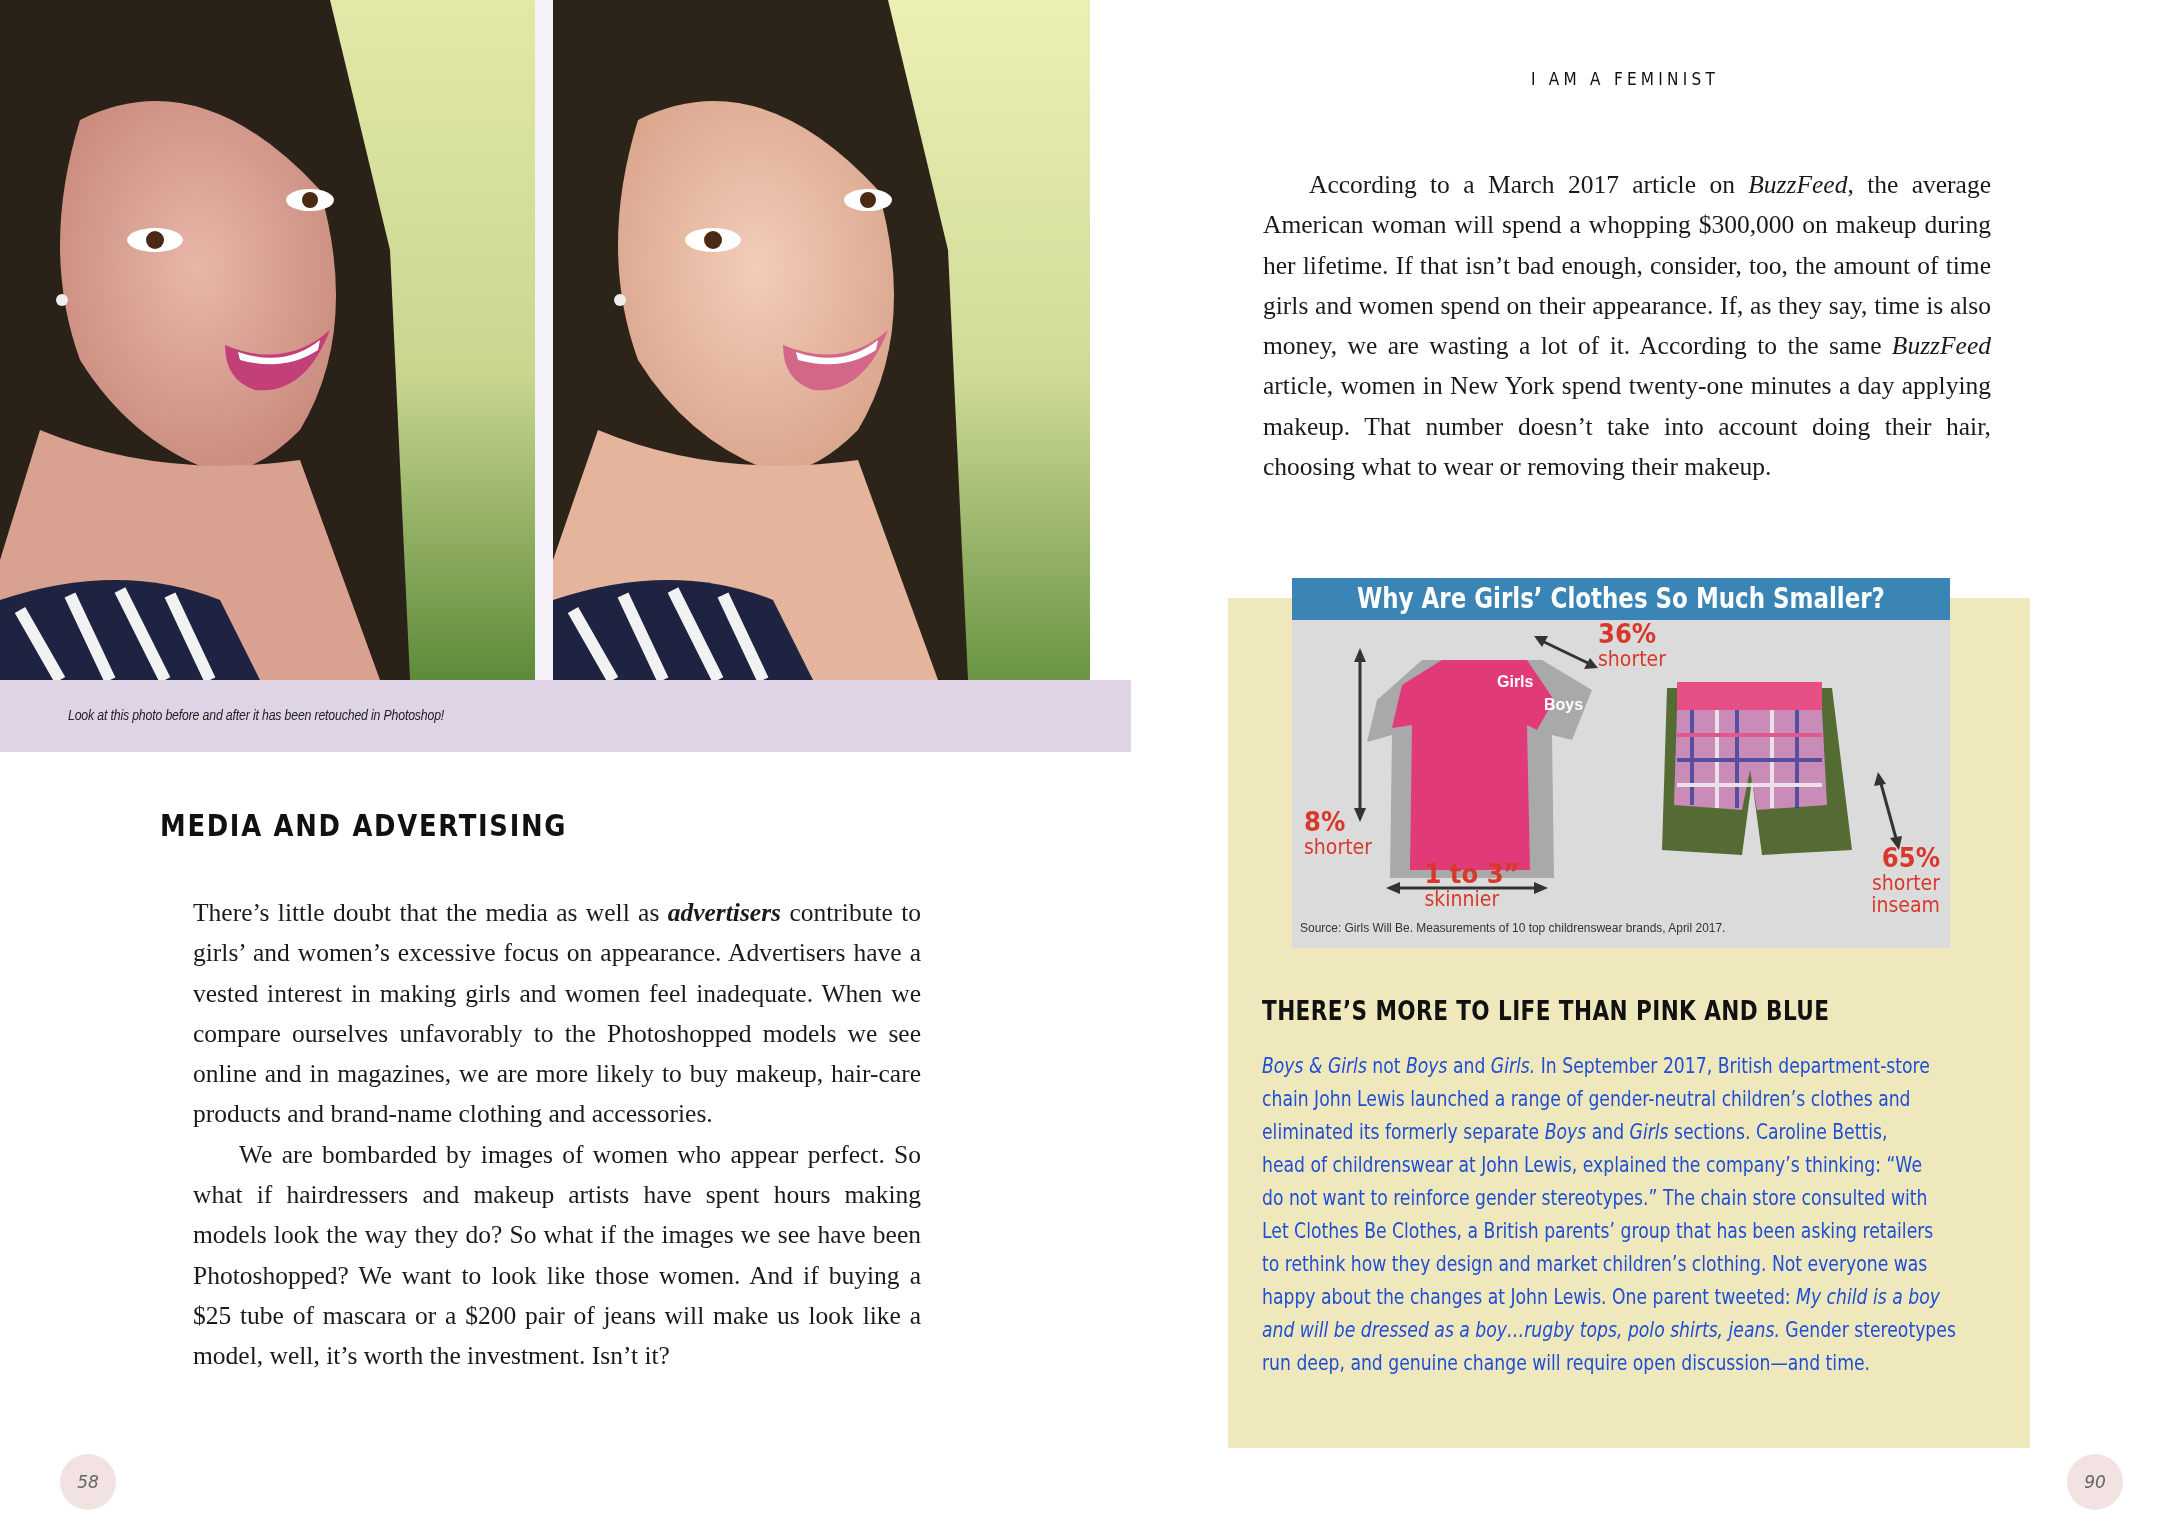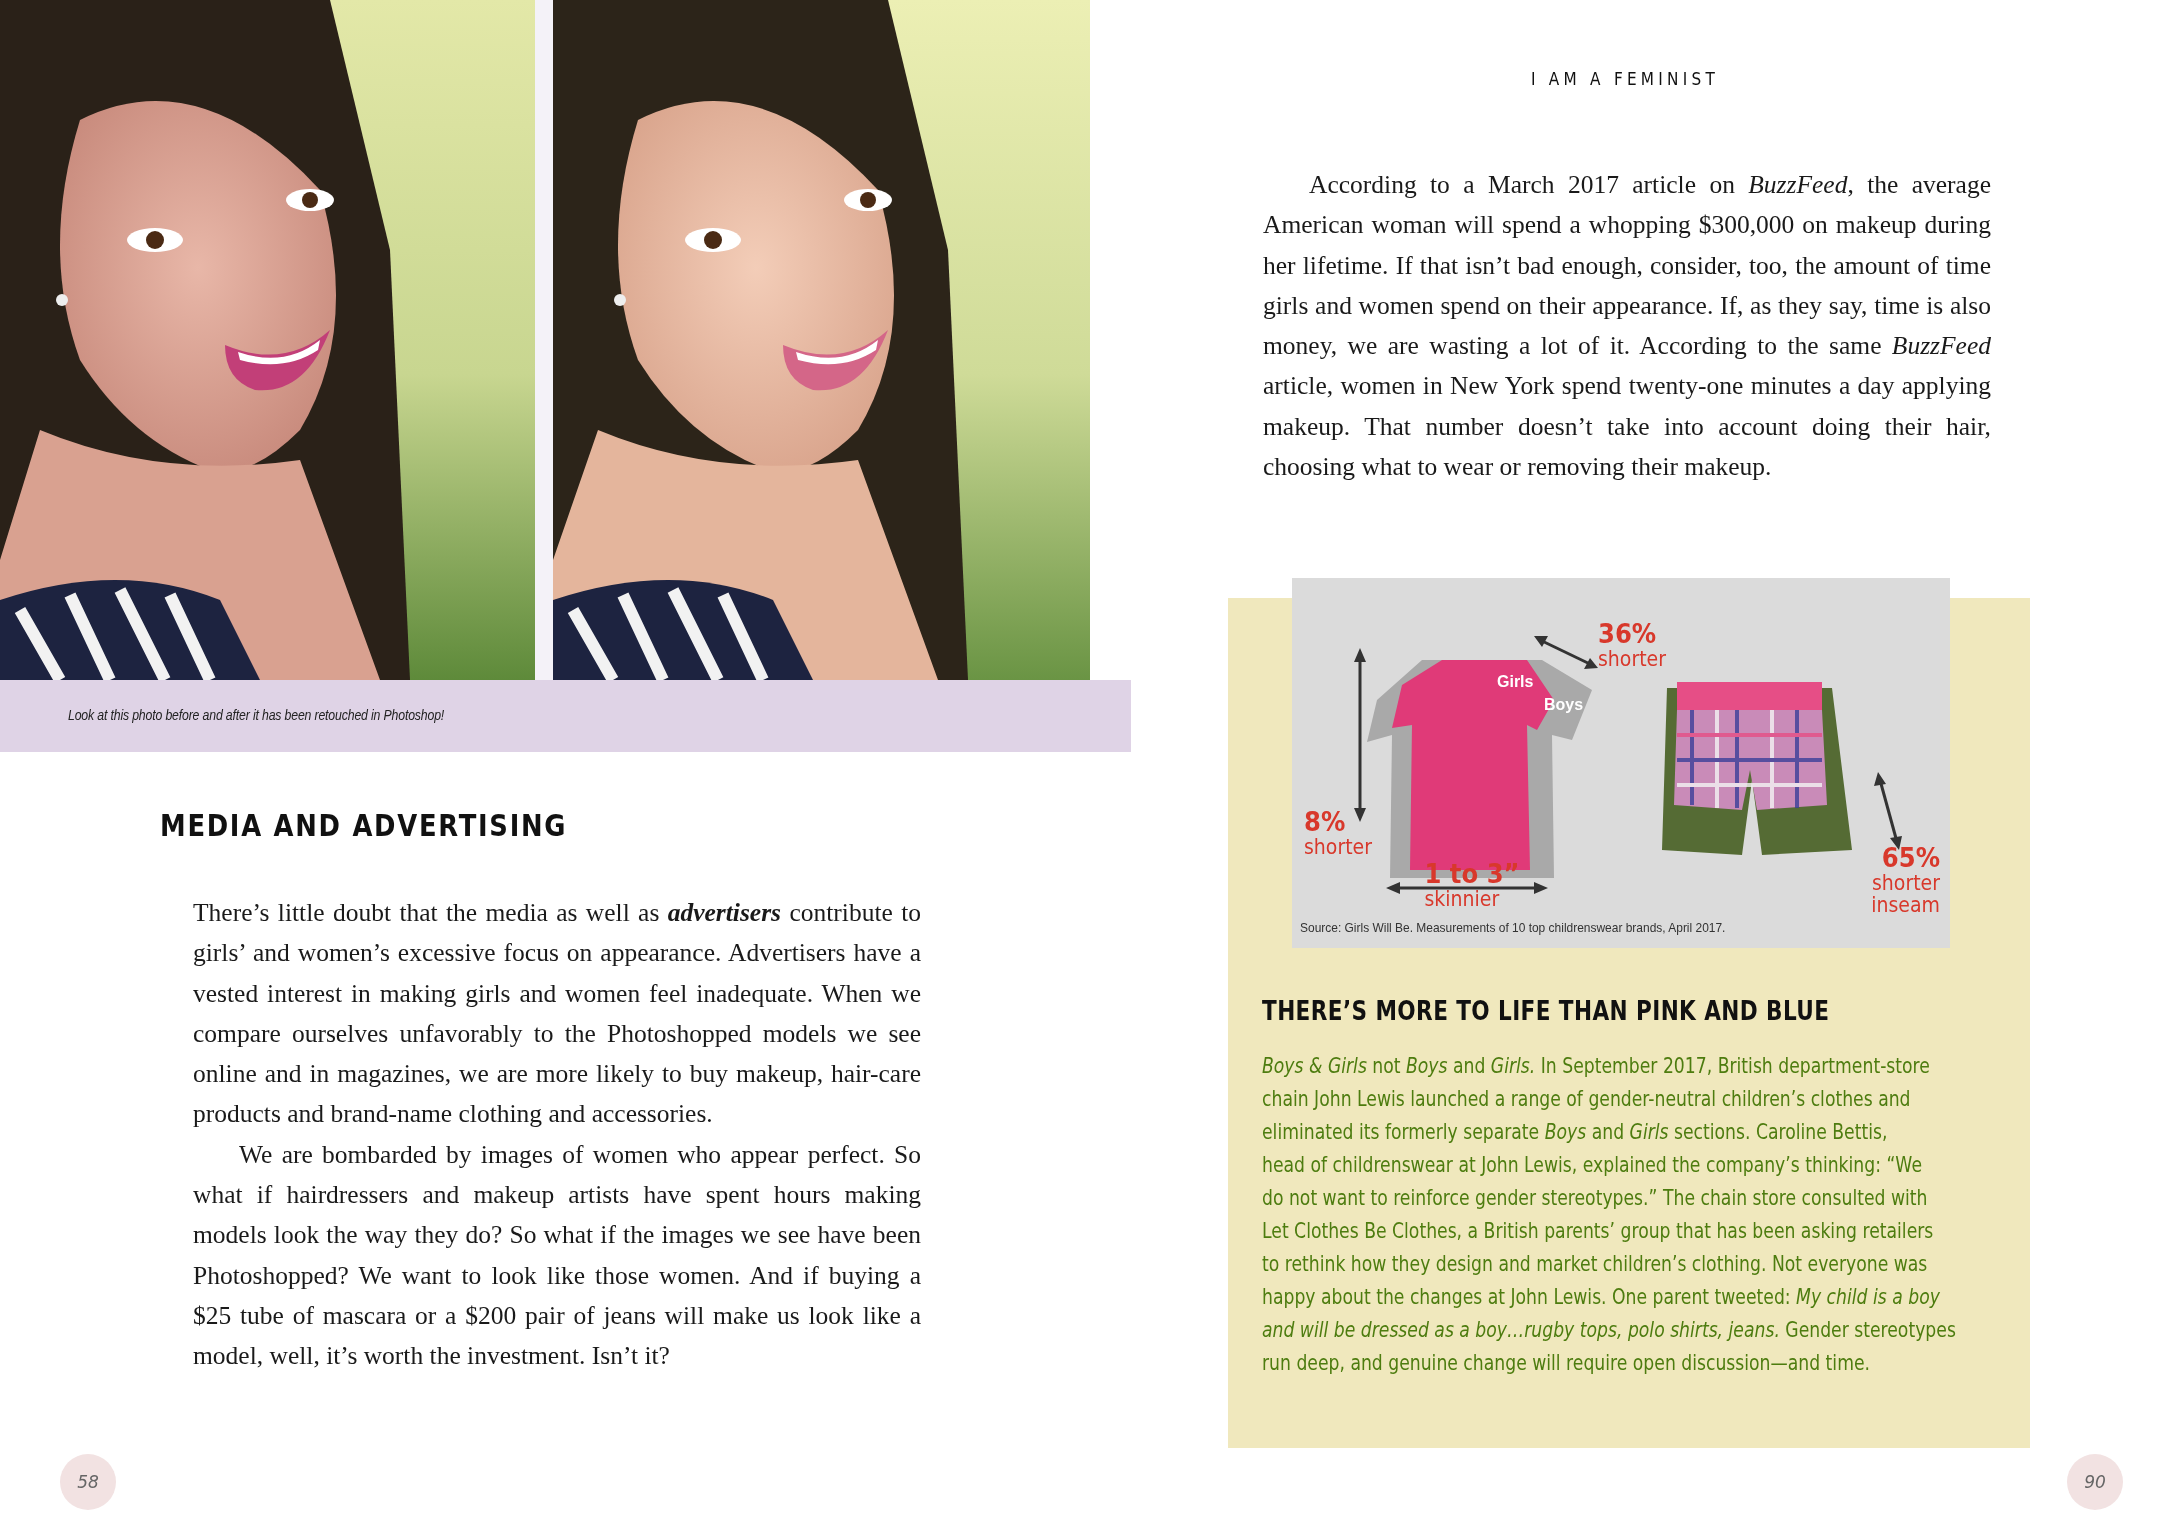--- a/index.html
+++ b/index.html
@@ -33,21 +33,21 @@
   .info-title span { display:inline-block; transform:scaleX(0.82); }
   .info-svg { position:absolute; left:0; top:42px; width:658px; height:328px; }
   .stat { position:absolute; font-family:"DejaVu Sans", sans-serif; color:#d8382b; }
   .stat .big { font-weight:bold; font-size:27px; line-height:28px; display:block; transform:scaleX(0.9); transform-origin:left; }
   .stat .small { font-size:21px; line-height:22px; display:block; transform:scaleX(0.9); transform-origin:left; }
   .stat.right .big, .stat.right .small { transform-origin:right; text-align:right; }
   .source { position:absolute; left:8px; top:342px; font-family:"Liberation Sans", sans-serif; font-size:13px; color:#333; transform:scaleX(0.92); transform-origin:left; }
   .tag { position:absolute; font-family:"Liberation Sans", sans-serif; font-weight:bold; font-size:16px; color:#fff; }
 
   .h-sidebar { position:absolute; left:1262px; top:995px; font-family:"DejaVu Sans", sans-serif; font-weight:bold; font-size:27px; letter-spacing:0.5px; color:#111; transform:scaleX(0.8); transform-origin:left center; white-space:nowrap; }
-  .sidebar-body { position:absolute; left:1262px; top:1050px; width:760px; font-family:"DejaVu Sans", sans-serif; font-size:21px; line-height:33px; color:#4d7c0f; }
+  .sidebar-body { position:absolute; left:1262px; top:1050px; width:760px; font-family:"DejaVu Sans", sans-serif; font-size:21px; line-height:33px; color:#1d4ed8; }
   .sidebar-body .line { display:block; white-space:nowrap; transform:scaleX(0.82); transform-origin:left center; }
 
   .pagenum { position:absolute; width:56px; height:56px; border-radius:50%; background:#f2e2e2; color:#666; font-family:"DejaVu Sans", sans-serif; font-size:17px; text-align:center; line-height:56px;font-style:italic; }
   .pagenum.left { left:60px; top:1454px; }
   .pagenum.right { left:2067px; top:1454px; }
 </style>
 </head>
 <body>
 
 <div class="photo before">
@@ -127,20 +127,21 @@
 
 <div class="running-head">I AM A FEMINIST</div>
 
 <div class="body-right">
   <p><span>According to a March 2017 article on </span><i>BuzzFeed</i><span>, the average American woman will spend a whopping $300,000 on makeup during her lifetime. If that isn’t bad enough, consider, too, the amount of time girls and women spend on their appearance. If, as they say, time is also money, we are wasting a lot of it. According to the same </span><i>BuzzFeed</i><span> article, women in New York spend twenty-one minutes a day applying makeup. That number doesn’t take into account doing their hair, choosing what to wear or removing their makeup.</span></p>
 </div>
 
 <div class="sidebar"></div>
 
 <div class="infographic">
+  <div class="info-title"><span>Why Are Girls’ Clothes So Much Smaller?</span></div>
   <svg class="info-svg" viewBox="0 0 658 328">
 
     <path d="M85 80 L130 40 L250 40 L300 70 L280 120 L260 115 L262 258 L98 258 L100 115 L75 122 Z" fill="#a9a9a9"></path>
 
     <path d="M110 65 L150 40 L235 40 L262 80 L245 110 L235 105 L238 250 L118 250 L120 105 L100 108 Z" fill="#e03a78"></path>
 
     <line x1="68" y1="35" x2="68" y2="195" stroke="#333" stroke-width="3"></line>
     <path d="M68 28 L62 42 L74 42Z M68 202 L62 188 L74 188Z" fill="#333"></path>
 
     <line x1="100" y1="268" x2="250" y2="268" stroke="#333" stroke-width="3"></line>

